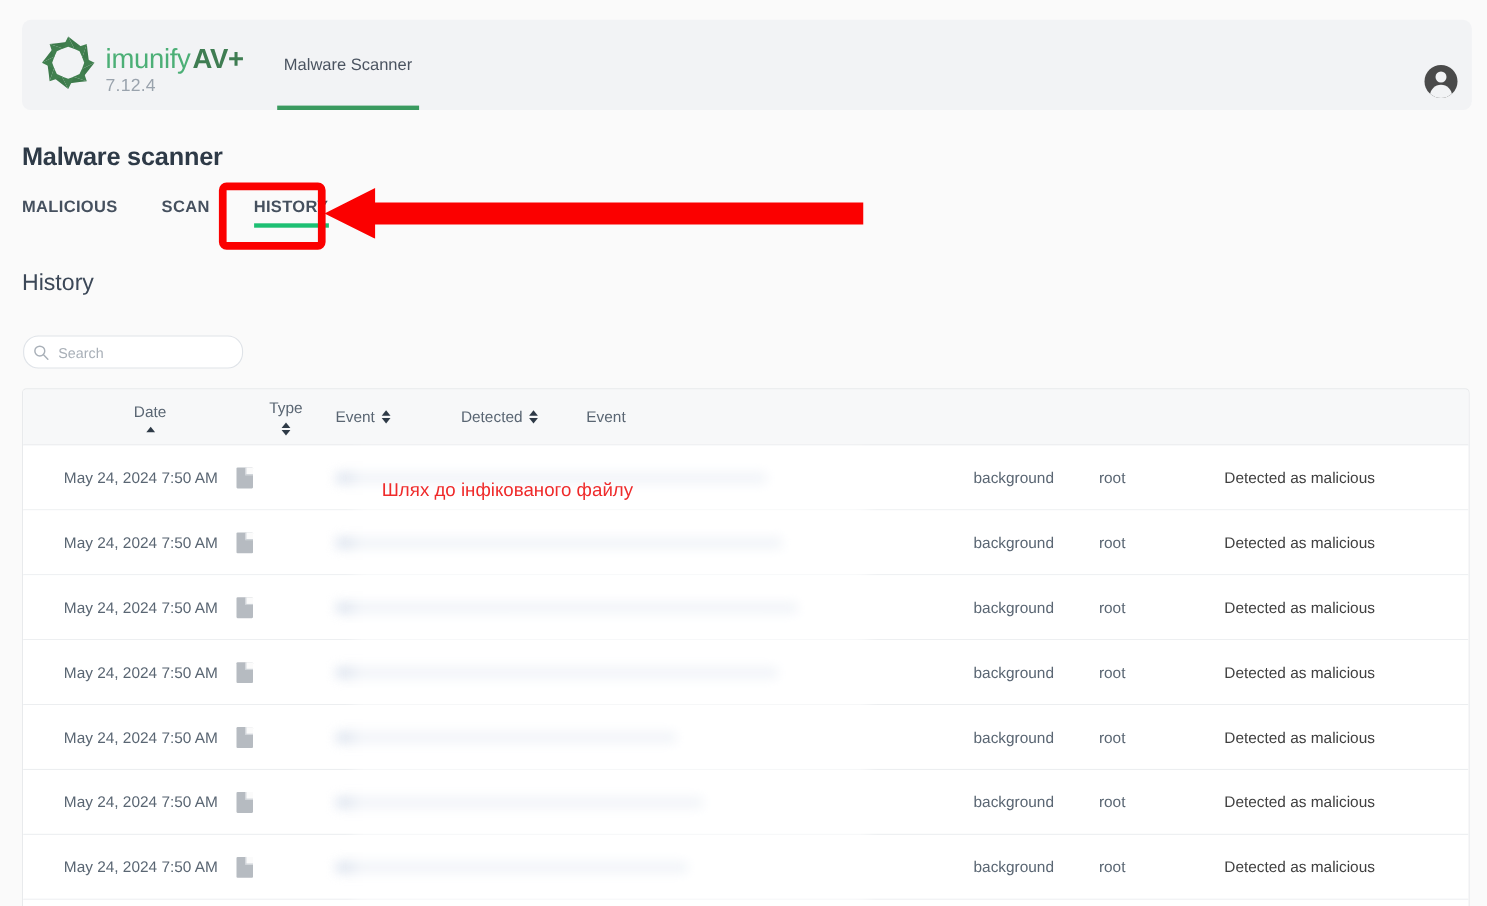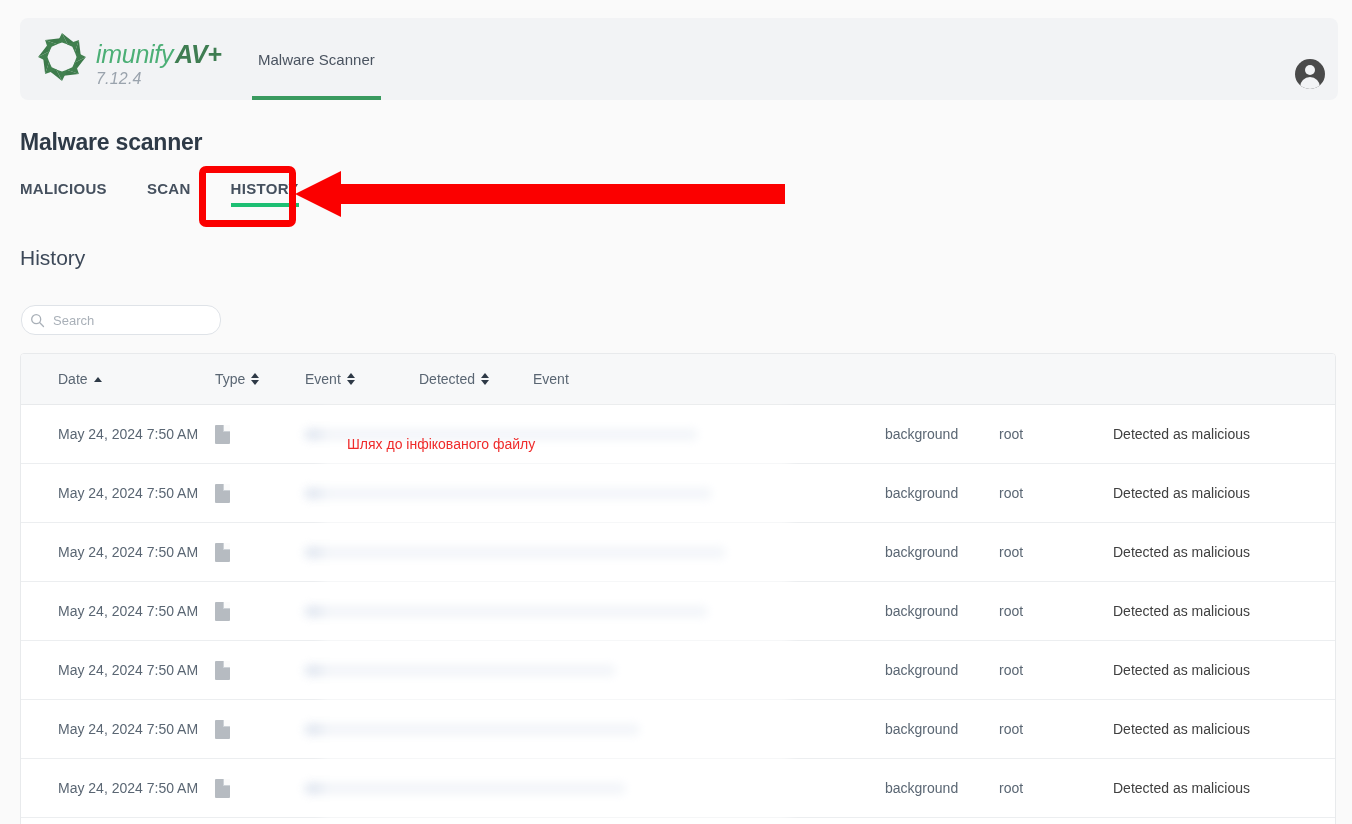--- a/index.html
+++ b/index.html
@@ -39,21 +39,20 @@
   .logo-mark {
     width: 52px;
     height: 52px;
     flex: 0 0 52px;
     margin-right: 8px;
   }
 
   .logo-text-wrap {
     padding-top: 11px;
     line-height: 1;
-    font-style: italic;
   }
 
   .logo-word {
     font-size: 25px;
     letter-spacing: -0.3px;
     white-space: nowrap;
   }
   .logo-word .lw-imunify {
     color: #4caf76;
     font-weight: 400;
@@ -220,22 +219,22 @@
   }
   .tbody-row {
     display: flex;
     align-items: center;
     height: 59px;
     border-bottom: 1px solid #eceef0;
     background: #ffffff;
   }
   .tbody-row:last-child { border-bottom: none; }
 
-  .c-date  { width: 194px; padding-left: 37px; }
-  .c-type  { width: 90px;  }
+  .c-date  { width: 194px; padding-left: 37px; flex-direction: column; }
+  .c-type  { width: 90px; flex-direction: column;  }
   .c-path  { width: 580px; }
   .c-cause { width: 114px; }
   .c-init  { width: 114px; }
   .c-event { flex: 1; }
 
   .th {
     font-size: 14px;
     color: #5a6673;
     display: flex;
     align-items: center;
@@ -300,21 +299,21 @@
     background: rgba(255,255,255,0.55);
     filter: blur(6px);
     pointer-events: none;
   }
 
   
   .ua-note {
     position: absolute;
     left: 347px;
     top: 436px;
-    font-size: 14px;
+    font-size: 17px;
     color: #ef2b2b;
     white-space: nowrap;
   }
 
   
   .anno-box {
     position: absolute;
     left: 199px;
     top: 166px;
     width: 97px;

